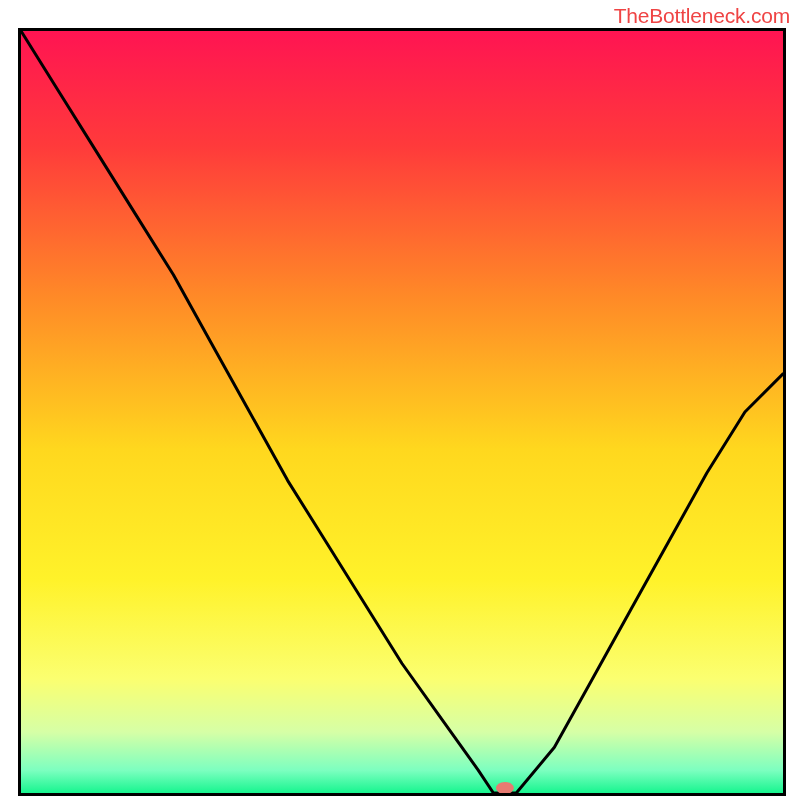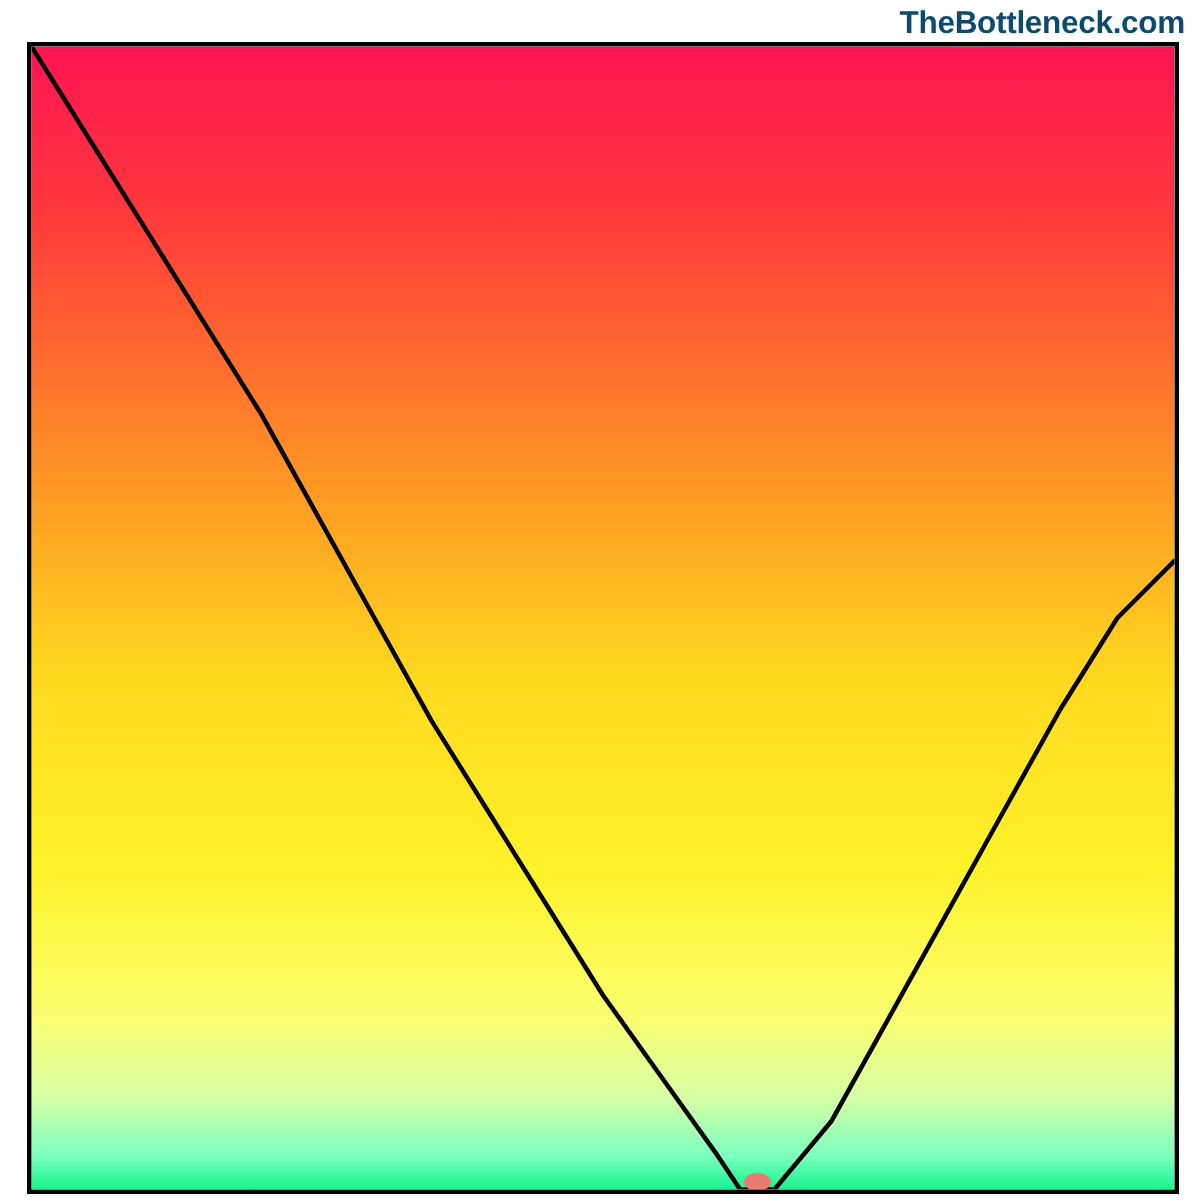--- a/index.html
+++ b/index.html
@@ -15,22 +15,22 @@
     position: relative;
     width: 800px;
     height: 800px;
     box-sizing: border-box;
   }
   .attribution {
     position: absolute;
     top: 4px;
     right: 10px;
     font-size: 21px;
-    font-weight: 700;
-    color: #0c4a6e;
+    font-weight: 400;
+    color: #ef4444;
     letter-spacing: -0.2px;
     z-index: 30;
   }
   .plot-area {
     position: absolute;
     left: 18px;
     top: 28px;
     width: 762px;
     height: 762px;
     border: 3px solid #000000;

